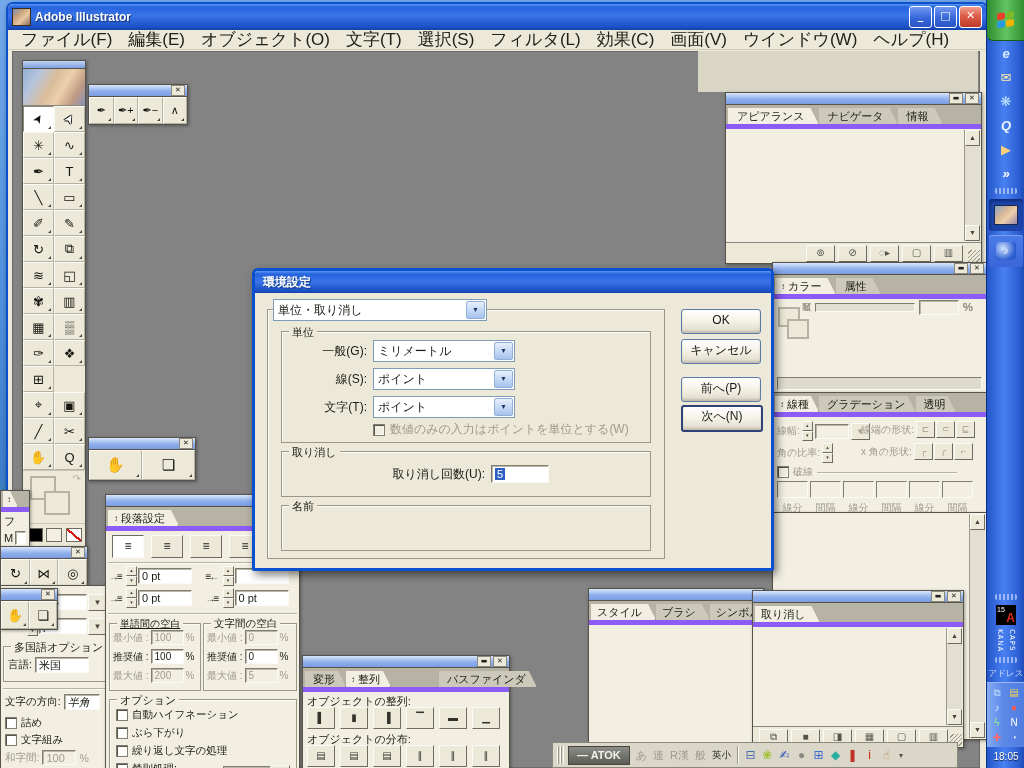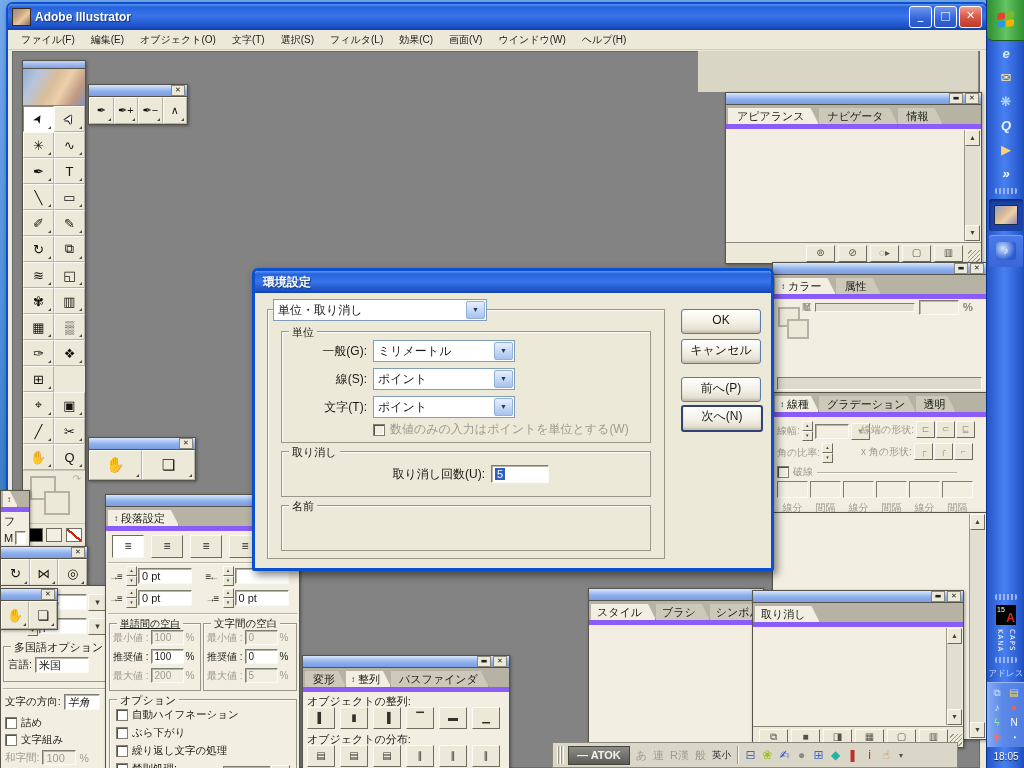--- a/index.html
+++ b/index.html
@@ -13,21 +13,21 @@
   .titlebar{height:26px;border-radius:5px 5px 0 0;display:flex;align-items:center;padding:0 4px;
     background:linear-gradient(180deg,#5a96f2 0%,#2663dd 12%,#3a74e8 45%,#1c50c6 88%,#1243a8 100%);}
   .titlebar .appicon{width:17px;height:16px;margin-right:4px;border:1px solid #3a2a18;
     background:linear-gradient(135deg,#7a90b8 0%,#caa27c 35%,#e8c9a2 60%,#8a6a58 100%);}
   .titlebar .ttl{color:#fff;font-weight:bold;font-size:12px;text-shadow:1px 1px 1px #10306e;flex:1;}
   .wbtn{width:21px;height:20px;margin-left:2px;border:1px solid #fff;border-radius:3px;color:#fff;
     font:bold 11px/18px "DejaVu Sans",sans-serif;text-align:center;
     background:linear-gradient(180deg,#6f97ef,#3463d8 60%,#2a55c4);}
   .wbtn.close{background:linear-gradient(180deg,#f0a08e,#dd5c48 45%,#bc3a28);}
   .menubar{height:19px;background:#ece9d8;border-bottom:1px solid #d0cdbc;display:flex;align-items:center;padding-left:6px;gap:2px;}
-  .mi{padding:1px 7px;font-size:10px;color:#21211a;}
+  .mi{padding:1px 7px;font-size:17px;color:#21211a;}
   
   #canvas{left:12px;top:51px;width:966px;height:715px;background:#838383;border:1px solid #6a6a6a;}
   #cream{left:698px;top:51px;width:280px;height:41px;background:#d9d6c6;}
   
   .p{position:absolute;background:#ece9d8;border:1px solid #55534a;box-shadow:1px 1px 3px rgba(0,0,0,.35);display:flex;flex-direction:column;}
   .ptitle{height:11px;flex:none;background:linear-gradient(180deg,#d9e6fb,#8fb0ec 55%,#7b9ce2);
     border-bottom:1px solid #55534a;display:flex;align-items:center;justify-content:flex-end;gap:2px;padding:0 2px;}
   .pbtn{width:12px;height:9px;background:#ece9d8;border:1px solid #8a887c;font:bold 7px/8px "DejaVu Sans",sans-serif;text-align:center;color:#222;}
   .tabs{flex:none;display:flex;align-items:flex-end;height:17px;background:#b6b2a4;border-bottom:5px solid #8b5cf6;padding:2px 2px 0 2px;}
   .tab{height:15px;padding:1px 13px 0 6px;background:#cdc9ba;font-size:11px;white-space:nowrap;display:flex;align-items:center;gap:3px;
@@ -828,21 +828,21 @@
     <div class="tabs" data-name="palette-tabs">
 
     <span class="tab" style="padding:1px 10px 0 5px;" data-name="tab-transform">
           <i class="tabicon"></i>
           <span>変形</span>
         </span>
         <span class="tab" style="padding:1px 10px 0 5px;" data-state="active" data-name="tab-align">
           <i class="tabicon">↕</i>
           <span>整列</span>
         </span>
-        <span class="tab" style="padding:1px 10px 0 5px;" data-name="tab-pathfinder">
+        <span class="tab" style="padding:1px 10px 0 5px;margin-left:48px;" data-name="tab-pathfinder">
           <i class="tabicon"></i>
           <span>パスファインダ</span>
         </span>
       </div>
     <div class="pcontent">
       <span class="albl" style="left:4px;top:2px;" data-name="align-objects-label">オブジェクトの整列:</span>
       <div class="alrow" style="left:4px;top:15px;" data-name="align-buttons">
 
       <span class="albtn" data-name="align-left-button">▌</span>
           <span class="albtn" data-name="align-hcenter-button">▮</span>

